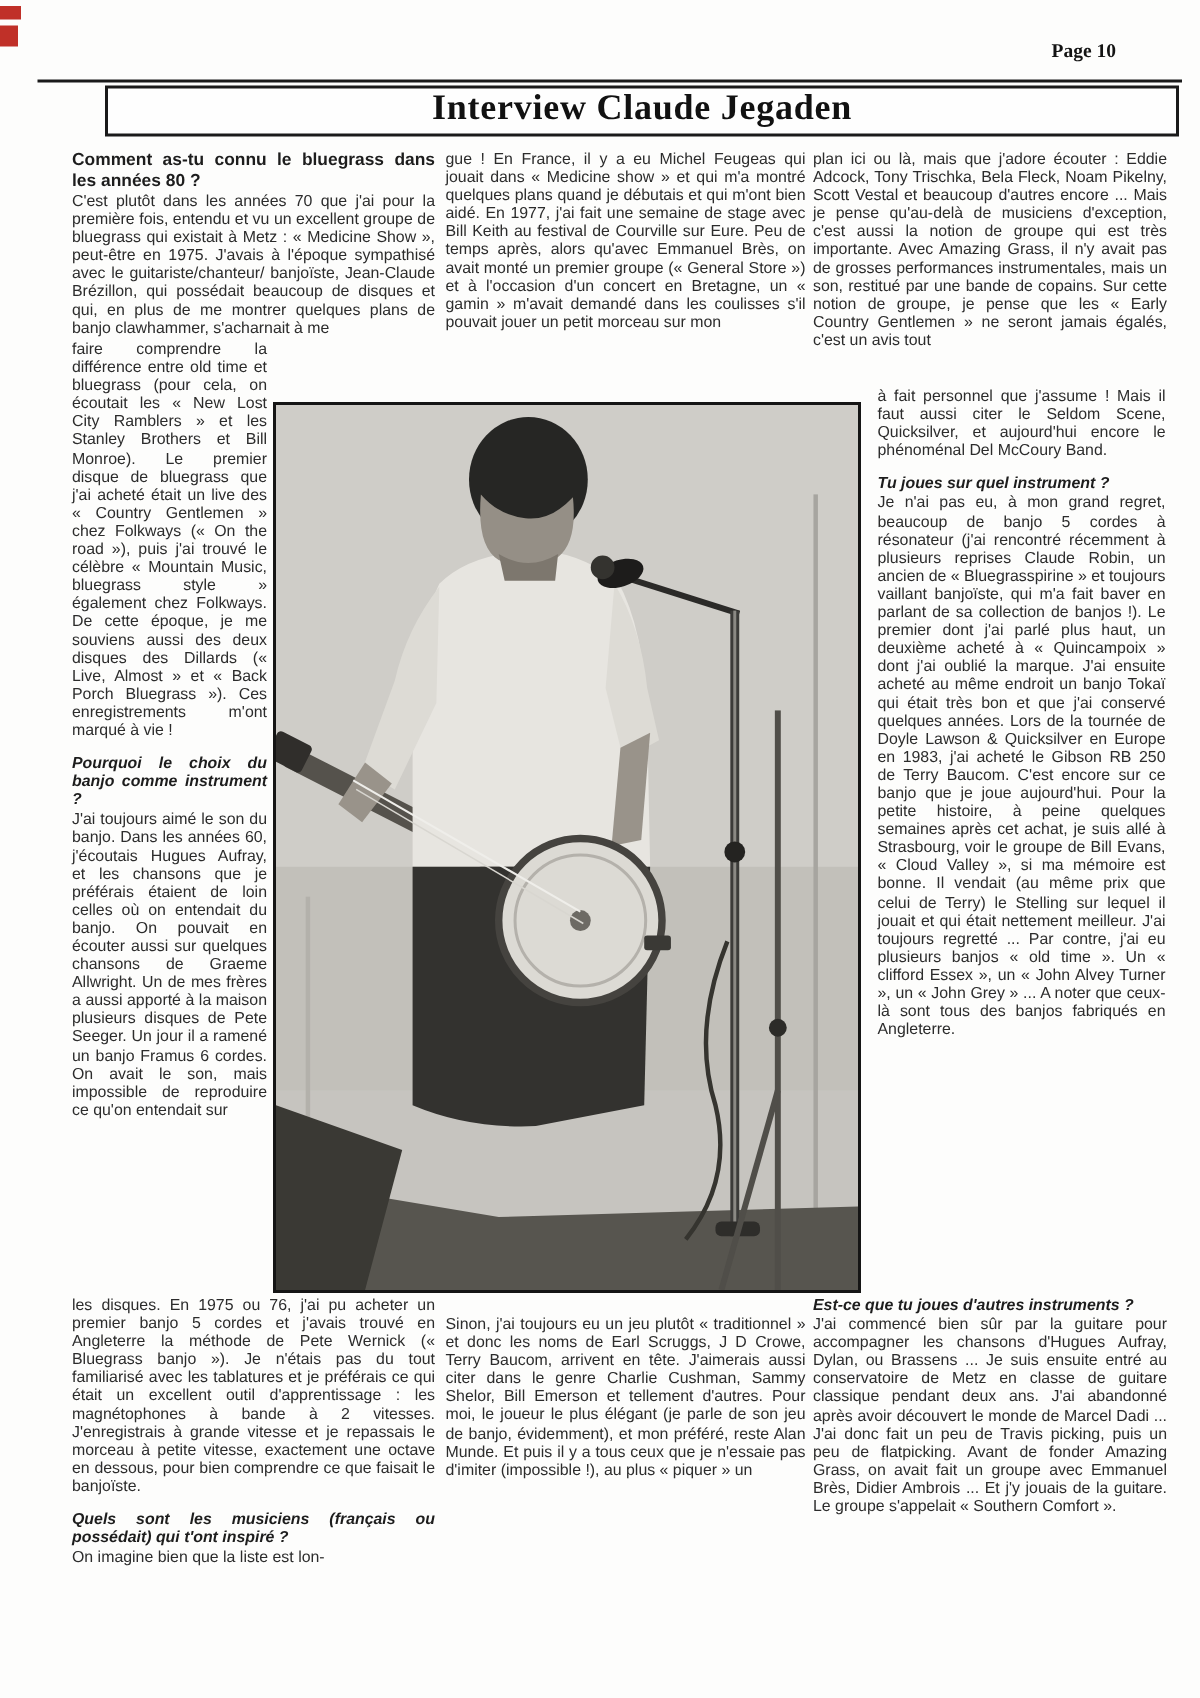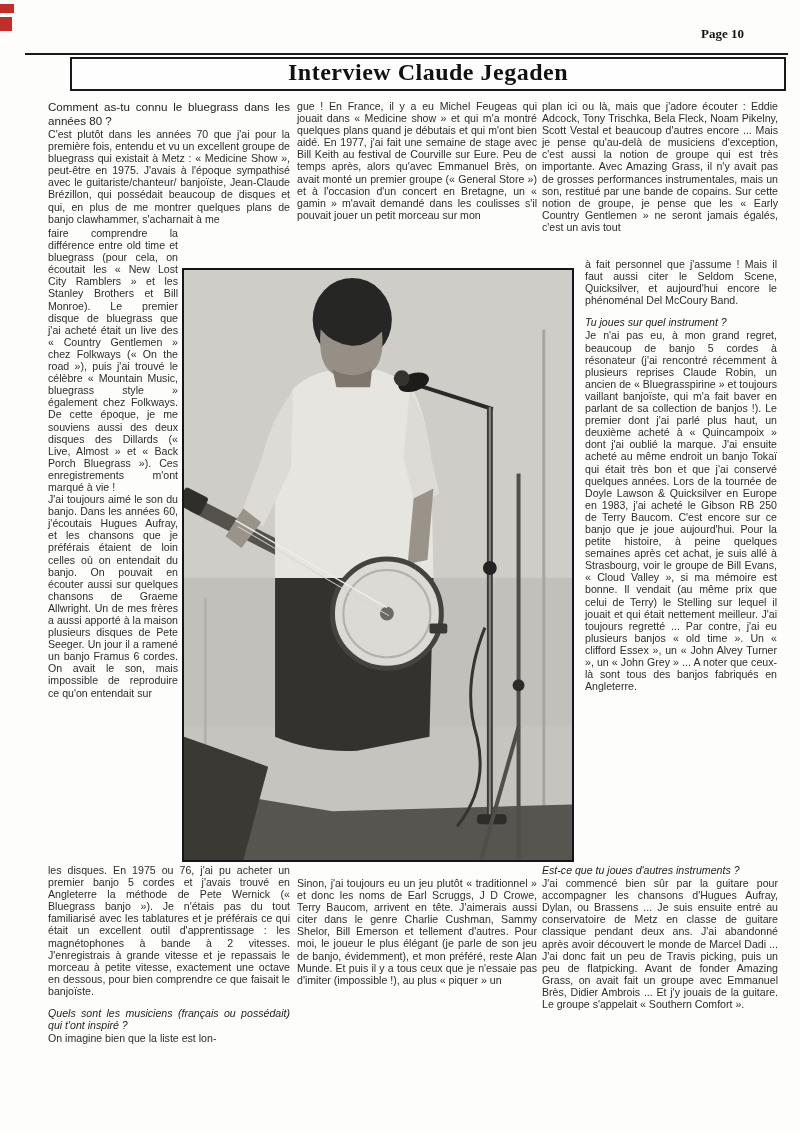--- a/index.html
+++ b/index.html
@@ -48,21 +48,21 @@
     font-size:24px;font-weight:700;color:#111;letter-spacing:0.5px;
   }
 
   
   .tx{
     font-size:10.6px;line-height:12.1px;text-align:justify;
     text-justify:inter-word;color:#2c2c2c;
   }
   .tx p{margin:0;}
   .q{
-    font-weight:400;font-style:italic;color:#1d1d1d;
+    font-weight:700;font-style:italic;color:#1d1d1d;
     margin:10px 0 1px 0 !important;
   }
   .q.upright{font-style:normal;font-size:11.6px;line-height:13.5px;margin-top:0 !important;}
 
   
   .photo-frame{
     position:absolute;left:182px;top:268px;width:392px;height:594px;
     border:2px solid #151515;background:#c6c4bf;box-sizing:border-box;
   }
   .photo-frame svg{display:block;width:100%;height:100%;}
@@ -81,20 +81,21 @@
 <div class="title-box">
   <h1>Interview Claude Jegaden</h1>
 </div>
 
 <div class="abs tx" style="left:48px;top:100px;width:242px;">
   <p class="q upright">Comment as-tu connu le bluegrass dans les années 80 ?</p>
   <p>C'est plutôt dans les années 70 que j'ai pour la première fois, entendu et vu un excellent groupe de bluegrass qui existait à Metz : « Medicine Show », peut-être en 1975. J'avais à l'époque sympathisé avec le guitariste/chanteur/ banjoïste, Jean-Claude Brézillon, qui possédait beaucoup de disques et qui, en plus de me montrer quelques plans de banjo clawhammer, s'acharnait à me</p>
 </div>
 <div class="abs tx" style="left:48px;top:227px;width:130px;">
   <p>faire comprendre la différence entre old time et bluegrass (pour cela, on écoutait les « New Lost City Ramblers » et les Stanley Brothers et Bill Monroe). Le premier disque de bluegrass que j'ai acheté était un live des « Country Gentlemen » chez Folkways (« On the road »), puis j'ai trouvé le célèbre « Mountain Music, bluegrass style » également chez Folkways. De cette époque, je me souviens aussi des deux disques des Dillards (« Live, Almost » et « Back Porch Bluegrass »). Ces enregistrements m'ont marqué à vie !</p>
+  <p class="q">Pourquoi le choix du banjo comme instrument ?</p>
   <p>J'ai toujours aimé le son du banjo. Dans les années 60, j'écoutais Hugues Aufray, et les chansons que je préférais étaient de loin celles où on entendait du banjo. On pouvait en écouter aussi sur quelques chansons de Graeme Allwright. Un de mes frères a aussi apporté à la maison plusieurs disques de Pete Seeger. Un jour il a ramené un banjo Framus 6 cordes. On avait le son, mais impossible de reproduire ce qu'on entendait sur</p>
 </div>
 <div class="abs tx" style="left:48px;top:864px;width:242px;">
   <p>les disques. En 1975 ou 76, j'ai pu acheter un premier banjo 5 cordes et j'avais trouvé en Angleterre la méthode de Pete Wernick (« Bluegrass banjo »). Je n'étais pas du tout familiarisé avec les tablatures et je préférais ce qui était un excellent outil d'apprentissage : les magnétophones à bande à 2 vitesses. J'enregistrais à grande vitesse et je repassais le morceau à petite vitesse, exactement une octave en dessous, pour bien comprendre ce que faisait le banjoïste.</p>
   <p class="q">Quels sont les musiciens (français ou possédait) qui t'ont inspiré ?</p>
   <p>On imagine bien que la liste est lon-</p>
 </div>
 
 <div class="abs tx" style="left:297px;top:100px;width:240px;">
   <p>gue ! En France, il y a eu Michel Feugeas qui jouait dans « Medicine show » et qui m'a montré quelques plans quand je débutais et qui m'ont bien aidé. En 1977, j'ai fait une semaine de stage avec Bill Keith au festival de Courville sur Eure. Peu de temps après, alors qu'avec Emmanuel Brès, on avait monté un premier groupe (« General Store ») et à l'occasion d'un concert en Bretagne, un « gamin » m'avait demandé dans les coulisses s'il pouvait jouer un petit morceau sur mon</p>

